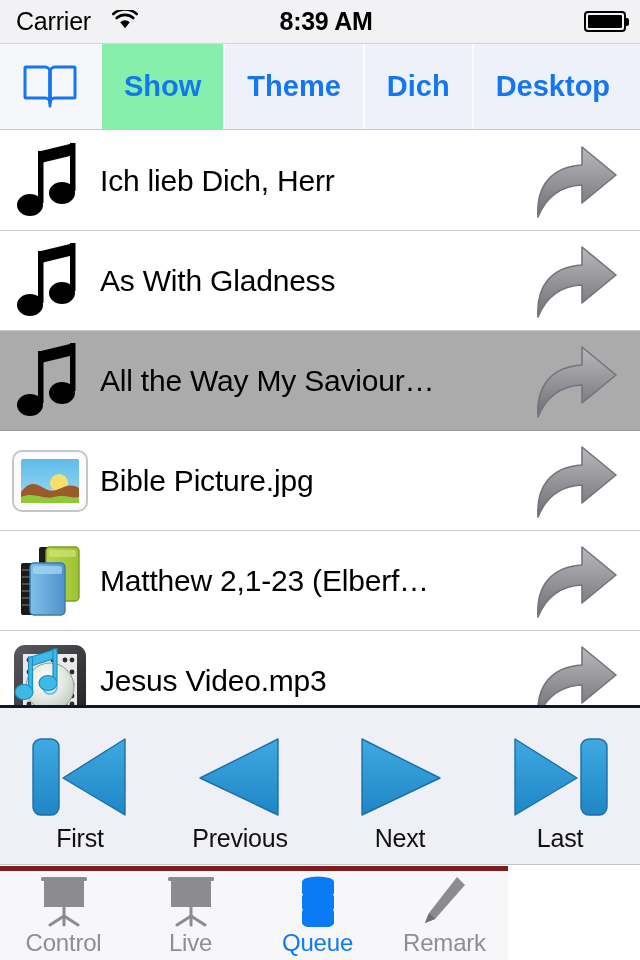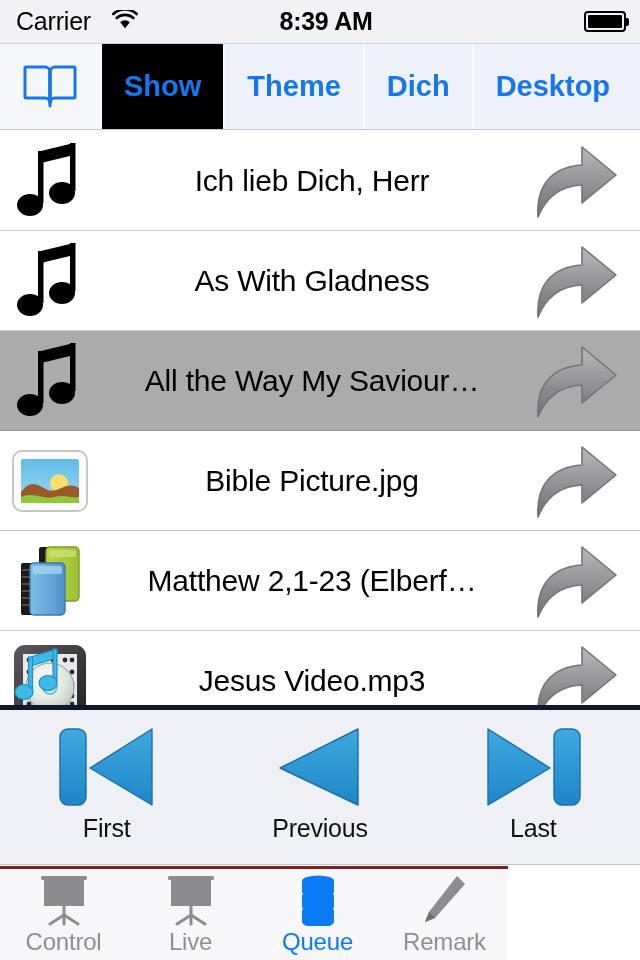--- a/index.html
+++ b/index.html
@@ -52,29 +52,28 @@
   }
   .tb-item {
     display:flex; align-items:center; justify-content:center;
     font-size:29px; font-weight:bold; color:#1477f0;
     background:#eef1fa;
     border-left:2px solid #fbfbfd;
     padding:0 22px;
     white-space:nowrap;
     flex:0 0 auto;
   }
-  .tb-item.selected { background:#000000; }
+  .tb-item.selected { background:#86efac; }
 
   
   .list {
     position:absolute; top:131px; left:0;
     width:640px; height:574px;
     background:#fff;
     overflow:hidden;
-    text-align:center;
   }
   .row {
     height:100px; width:640px;
     display:flex; align-items:center;
     position:relative;
     background:#ffffff;
     border-bottom:1px solid #c9c9cb;
   }
   .row.selected { background:#ababab; border-bottom-color:#9a9a9a; }
   .row-icon {
@@ -91,42 +90,42 @@
   .row-share {
     width:108px; flex:0 0 108px;
     display:flex; align-items:center; justify-content:flex-start;
   }
 
   
   .transport {
     position:absolute; top:705px; left:0;
     width:640px; height:160px;
     background:#eff0f5;
-    display:flex; align-items:flex-start;
-    border-top:5px solid #0f172a;
+    display:flex; align-items:center;
+    border-top:3px solid #0f172a;
     border-bottom:1px solid #c5c5c9;
   }
   .tp-btn {
     flex:1 1 0;
     display:flex; flex-direction:column;
     align-items:center; justify-content:flex-start;
     padding-top:12px;
   }
   .tp-glyph { height:90px; display:flex; align-items:center; justify-content:center; }
   .tp-label {
     font-size:25px; color:#111; margin-top:2px; letter-spacing:-0.2px;
   }
 
   
   .tabbar {
     position:absolute; bottom:0; left:0;
     width:508px; height:94px;
     background:#f7f7f9;
     display:flex; align-items:flex-start;
-    border-top:3px solid #7f1d1d;
+    border-top:5px solid #7f1d1d;
   }
   .tab {
     flex:1 1 0;
     display:flex; flex-direction:column;
     align-items:center; justify-content:center;
     gap:2px; height:100%;
   }
   .tab-glyph { height:52px; display:flex; align-items:flex-end; justify-content:center; }
   .tab-label { font-size:24px; color:#8e8e93; letter-spacing:-0.2px; }
   .tab.active .tab-label { color:#0b7bf5; }
@@ -422,20 +421,34 @@
             <stop offset="0" stop-color="#3fa9e0"></stop>
               <stop offset="1" stop-color="#1f86c6"></stop>
           </linearGradient>
         </defs>
         <path d="M93 5 L93 81 L15 44 Z" fill="url(#tg2)" stroke="#1b6fa6" stroke-width="1.4" stroke-linejoin="round"></path>
       </svg>
     </div>
     <div class="tp-label">Previous</div>
   </div>
 
+  <div class="tp-btn">
+    <div class="tp-glyph">
+      <svg width="110" height="86" viewBox="0 0 110 86">
+        <defs>
+          <linearGradient id="tg3" x1="0" y1="0" x2="0" y2="1">
+            <stop offset="0" stop-color="#3fa9e0"></stop>
+              <stop offset="1" stop-color="#1f86c6"></stop>
+          </linearGradient>
+        </defs>
+        <path d="M17 5 L17 81 L95 44 Z" fill="url(#tg3)" stroke="#1b6fa6" stroke-width="1.4" stroke-linejoin="round"></path>
+      </svg>
+    </div>
+    <div class="tp-label">Next</div>
+  </div>
 
   <div class="tp-btn">
     <div class="tp-glyph">
       <svg width="110" height="86" viewBox="0 0 110 86">
         <defs>
           <linearGradient id="tg4" x1="0" y1="0" x2="0" y2="1">
             <stop offset="0" stop-color="#3fa9e0"></stop>
               <stop offset="1" stop-color="#1f86c6"></stop>
           </linearGradient>
         </defs>

